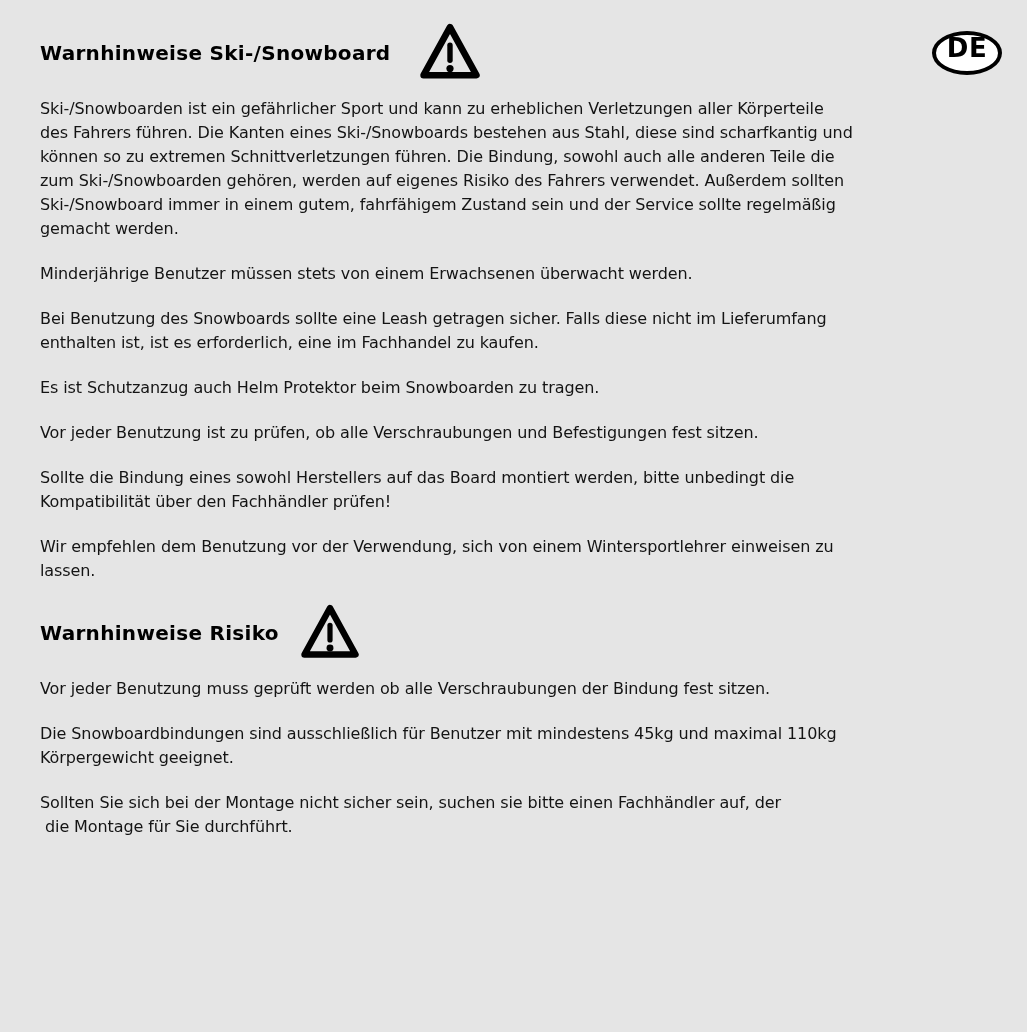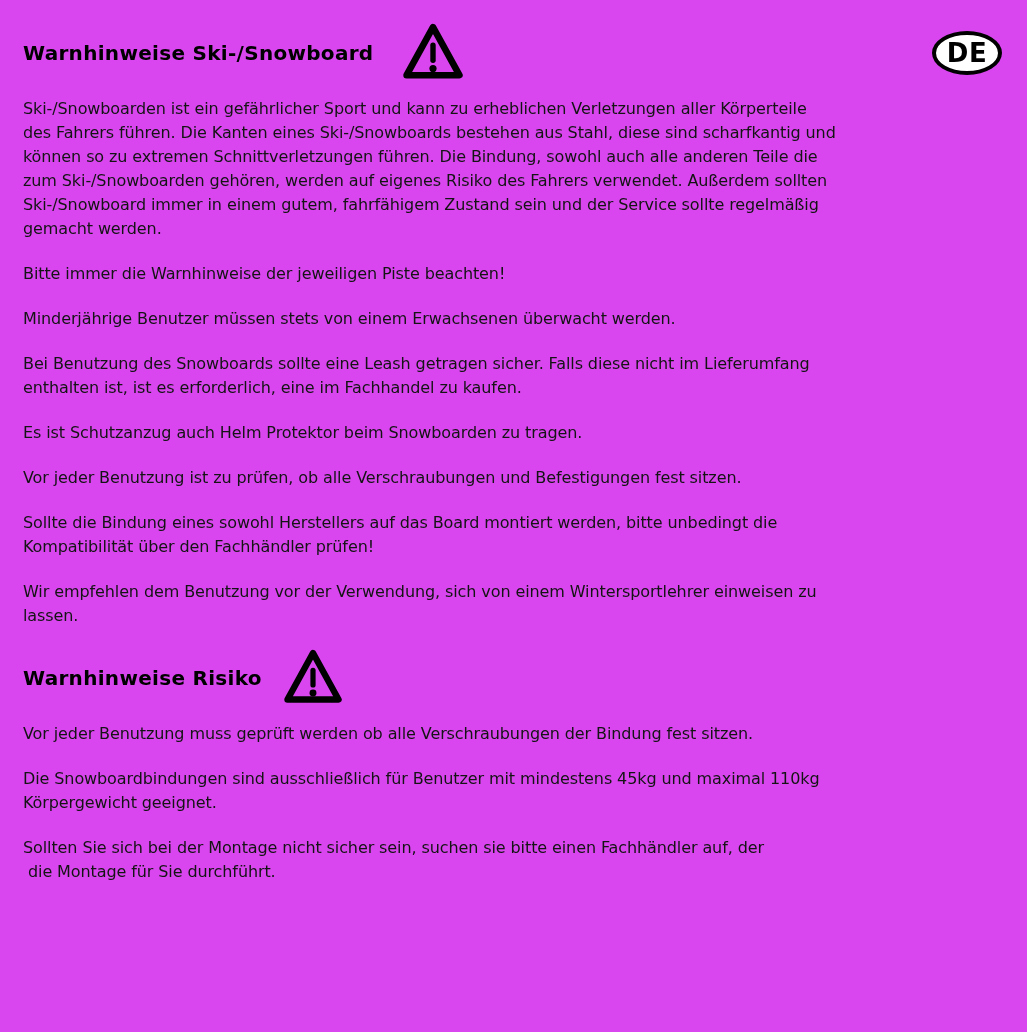--- a/index.html
+++ b/index.html
@@ -8,22 +8,22 @@
     background: #ffffff;
     width: 1027px;
     height: 1032px;
     overflow: hidden;
     font-family: "DejaVu Sans", "Liberation Sans", sans-serif;
   }
   .page {
     box-sizing: border-box;
     width: 1027px;
     height: 1032px;
-    padding: 22px 25px 0 23px;
-    background: #d946ef;
+    padding: 22px 25px 0 40px;
+    background: #e5e5e5;
     color: #141414;
   }
   .sec-header {
     display: flex;
     align-items: center;
     margin: 0 0 13px 0;
     min-height: 62px;
   }
   .sec-header .title {
     font-size: 20px;
@@ -40,21 +40,21 @@
   .warn-icon.first { margin-left: 30px; }
   .warn-icon.second { margin-left: 22px; }
   .de-badge {
     margin-left: auto;
     box-sizing: border-box;
     width: 70px;
     height: 44px;
     border: 4px solid #000000;
     border-radius: 50%;
     display: flex;
-    align-items: center;
+    align-items: flex-start;
     justify-content: center;
     background: #ffffff;
   }
   .de-badge span {
     font-size: 26px;
     font-weight: bold;
     color: #000000;
     letter-spacing: 0.5px;
     line-height: 1;
   }
@@ -84,21 +84,20 @@
       <span>DE</span>
     </div>
   </header>
 
   <p class="para">Ski-/Snowboarden ist ein gefährlicher Sport und kann zu erheblichen Verletzungen aller Körperteile
 des Fahrers führen. Die Kanten eines Ski-/Snowboards bestehen aus Stahl, diese sind scharfkantig und
 können so zu extremen Schnittverletzungen führen. Die Bindung, sowohl auch alle anderen Teile die
 zum Ski-/Snowboarden gehören, werden auf eigenes Risiko des Fahrers verwendet. Außerdem sollten
 Ski-/Snowboard immer in einem gutem, fahrfähigem Zustand sein und der Service sollte regelmäßig
 gemacht werden.</p>
-  <p class="para">Bitte immer die Warnhinweise der jeweiligen Piste beachten!</p>
   <p class="para">Minderjährige Benutzer müssen stets von einem Erwachsenen überwacht werden.</p>
   <p class="para">Bei Benutzung des Snowboards sollte eine Leash getragen sicher. Falls diese nicht im Lieferumfang
 enthalten ist, ist es erforderlich, eine im Fachhandel zu kaufen.</p>
   <p class="para">Es ist Schutzanzug auch Helm Protektor beim Snowboarden zu tragen.</p>
   <p class="para">Vor jeder Benutzung ist zu prüfen, ob alle Verschraubungen und Befestigungen fest sitzen.</p>
   <p class="para">Sollte die Bindung eines sowohl Herstellers auf das Board montiert werden, bitte unbedingt die
 Kompatibilität über den Fachhändler prüfen!</p>
   <p class="para">Wir empfehlen dem Benutzung vor der Verwendung, sich von einem Wintersportlehrer einweisen zu
 lassen.</p>
 

